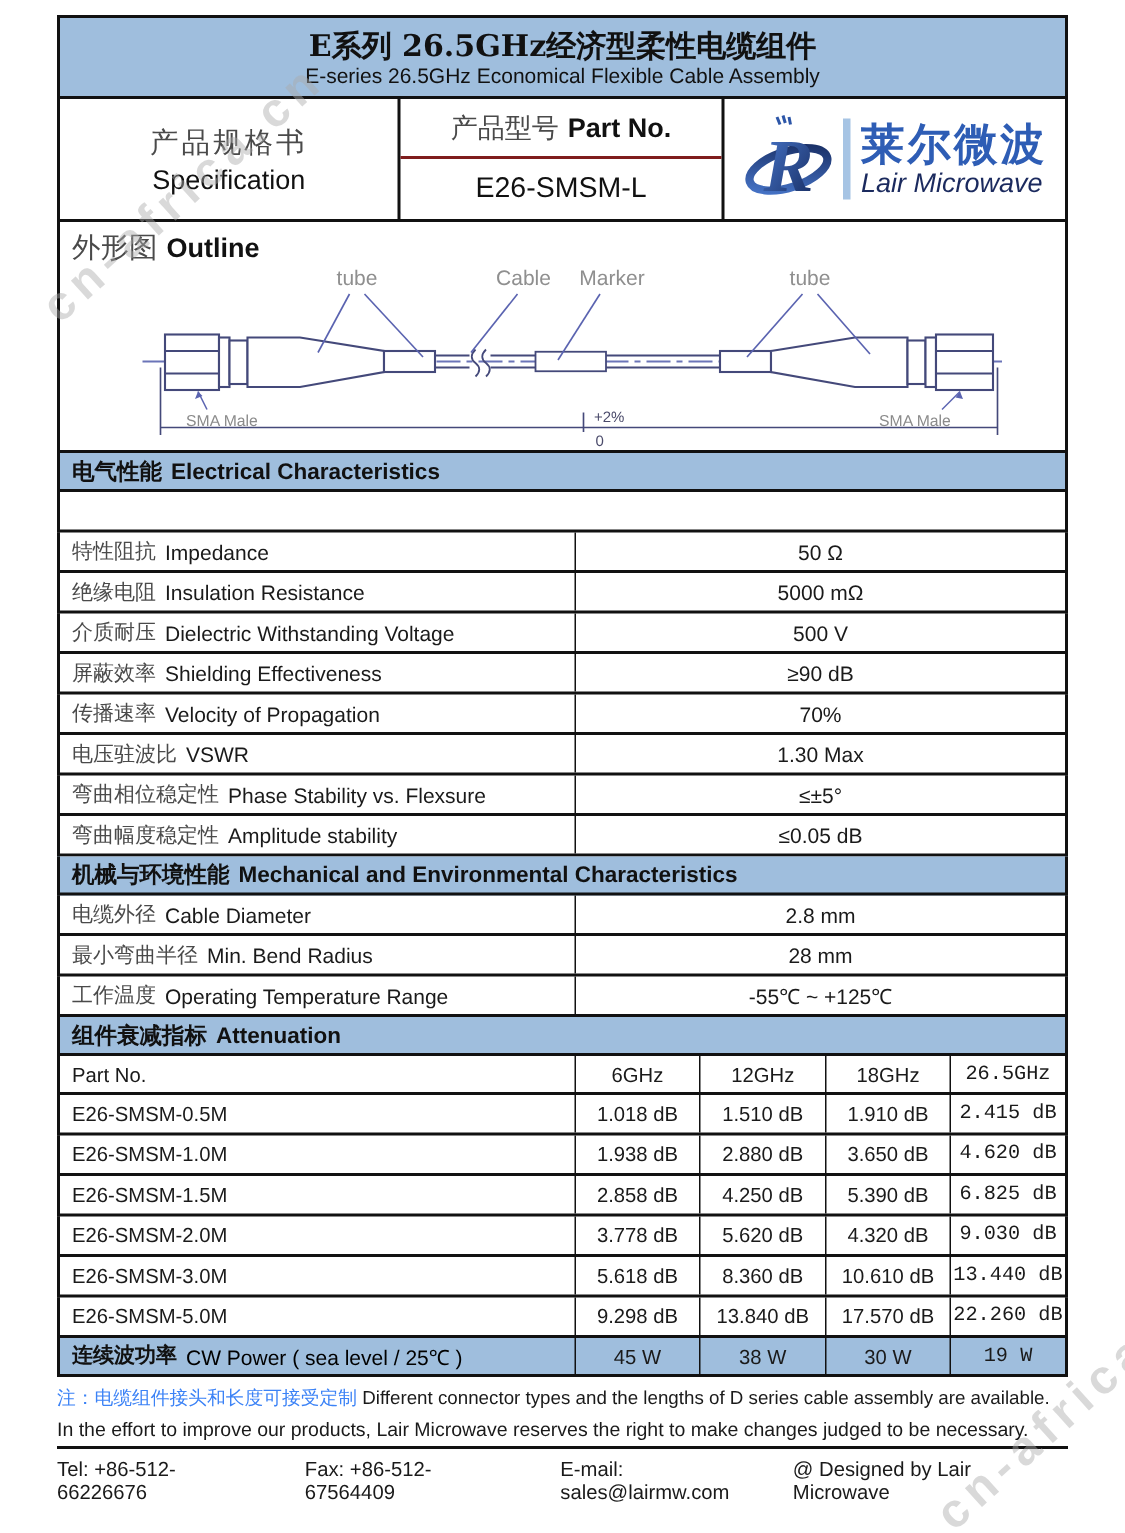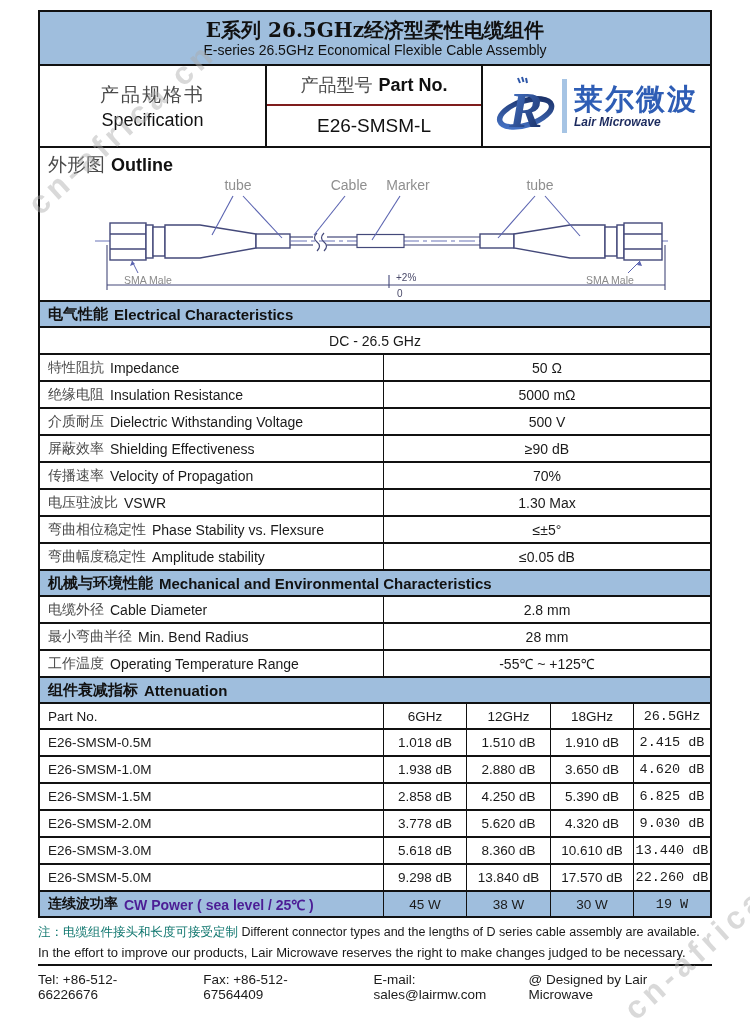--- a/index.html
+++ b/index.html
@@ -34,21 +34,21 @@
   .partno-cell{width:216px;border-right:2px solid #111;display:flex;flex-direction:column;}
   .partno-top{height:50%;border-bottom:2px solid #7f1d1d;display:flex;align-items:center;justify-content:center;gap:6px;}
   .partno-top .cn{font-size:18px;color:#4a4a4a;}
   .partno-top .en{font-size:18px;font-weight:bold;color:#111;}
   .partno-bottom{height:50%;display:flex;align-items:center;justify-content:center;
                  font-size:19px;color:#111;border-radius:13px;}
   .logo-cell{flex:1;display:flex;align-items:center;justify-content:center;gap:7px;}
   .logo-divider{width:5px;height:54px;background:#a6c4e4;}
   .logo-text{display:flex;flex-direction:column;line-height:1;}
   .logo-cn{font-size:29px;font-weight:bold;color:#2e5db5;letter-spacing:2px;}
-  .logo-en{font-size:12px;font-weight:bold;font-style:italic;color:#1b2a5e;margin-top:2px;}
+  .logo-en{font-size:18px;font-weight:normal;font-style:italic;color:#1b2a5e;margin-top:2px;}
 
   
   .outline{height:154px;border:2px solid #111;border-top:none;position:relative;}
   .outline-title{position:absolute;left:8px;top:4px;display:flex;gap:6px;align-items:baseline;z-index:2;}
   .outline-title .cn{font-size:19px;color:#4a4a4a;}
   .outline-title .en{font-size:18px;font-weight:bold;color:#111;}
   .outline svg{position:absolute;left:0;top:0;}
 
   
   .sec-h{height:26px;background:#9fbedd;border:2px solid #111;border-top:none;
@@ -65,26 +65,26 @@
   
   .ahead{height:26px;}
   .acell{display:flex;align-items:center;justify-content:center;font-size:13.5px;
          border-right:1.5px solid #111;}
   .acell.c1{width:83px;} .acell.c2{width:84px;} .acell.c3{width:83px;}
   .acell.c4{flex:1;border-right:none;font-family:Liberation Mono, monospace;}
   .apart{width:344px;border-right:1.5px solid #111;display:flex;align-items:center;
          padding-left:8px;font-size:13.5px;gap:6px;}
   .cwrow{height:26px;background:#9fbedd;}
   .cwrow .apart .cn{font-size:14px;font-weight:bold;color:#111;}
-  .cwrow .apart .en{font-size:14px;font-weight:bold;color:#4c1d95;text-align:center;}
+  .cwrow .apart .en{font-size:14px;font-weight:normal;color:#000000;text-align:center;}
 
   
   .notes{margin-top:6px;}
   .note1{font-size:12.5px;white-space:nowrap;}
-  .note1 .cn{color:#0f766e;}
+  .note1 .cn{color:#3b82f6;}
   .note2{font-size:13px;margin-top:4px;padding-bottom:4px;border-bottom:2px solid #111;}
   .footer-row{display:flex;justify-content:space-between;padding-top:6px;font-size:13.5px;}
   .footer-left{display:flex;gap:29px;}
   .page-num{text-align:center;margin-top:18px;font-size:14px;}
 </style>
 </head>
 <body>
 
 <div class="wm tl">cn-africa.cn</div>
 <div class="wm br">cn-africa.cn</div>
@@ -216,21 +216,20 @@
       <path d="M92,113 l-2,5 l5,-2 z" fill="#5a63b0"></path>
       <path d="M600,113 l-3,4 l5,1 z" fill="#5a63b0"></path>
     </svg>
   </div>
 
   <div class="sec-h">
     <span class="cn">电气性能</span>
     <span class="en">Electrical Characteristics</span>
   </div>
   <div class="trow">
-    <div class="tval">DC - 26.5 GHz</div>
   </div>
   <div class="trow">
     <div class="tlabel">
         <span class="cn">特性阻抗</span>
         <span class="en">Impedance</span>
       </div>
     <div class="tval">50 Ω</div>
   </div>
   <div class="trow">
     <div class="tlabel">

